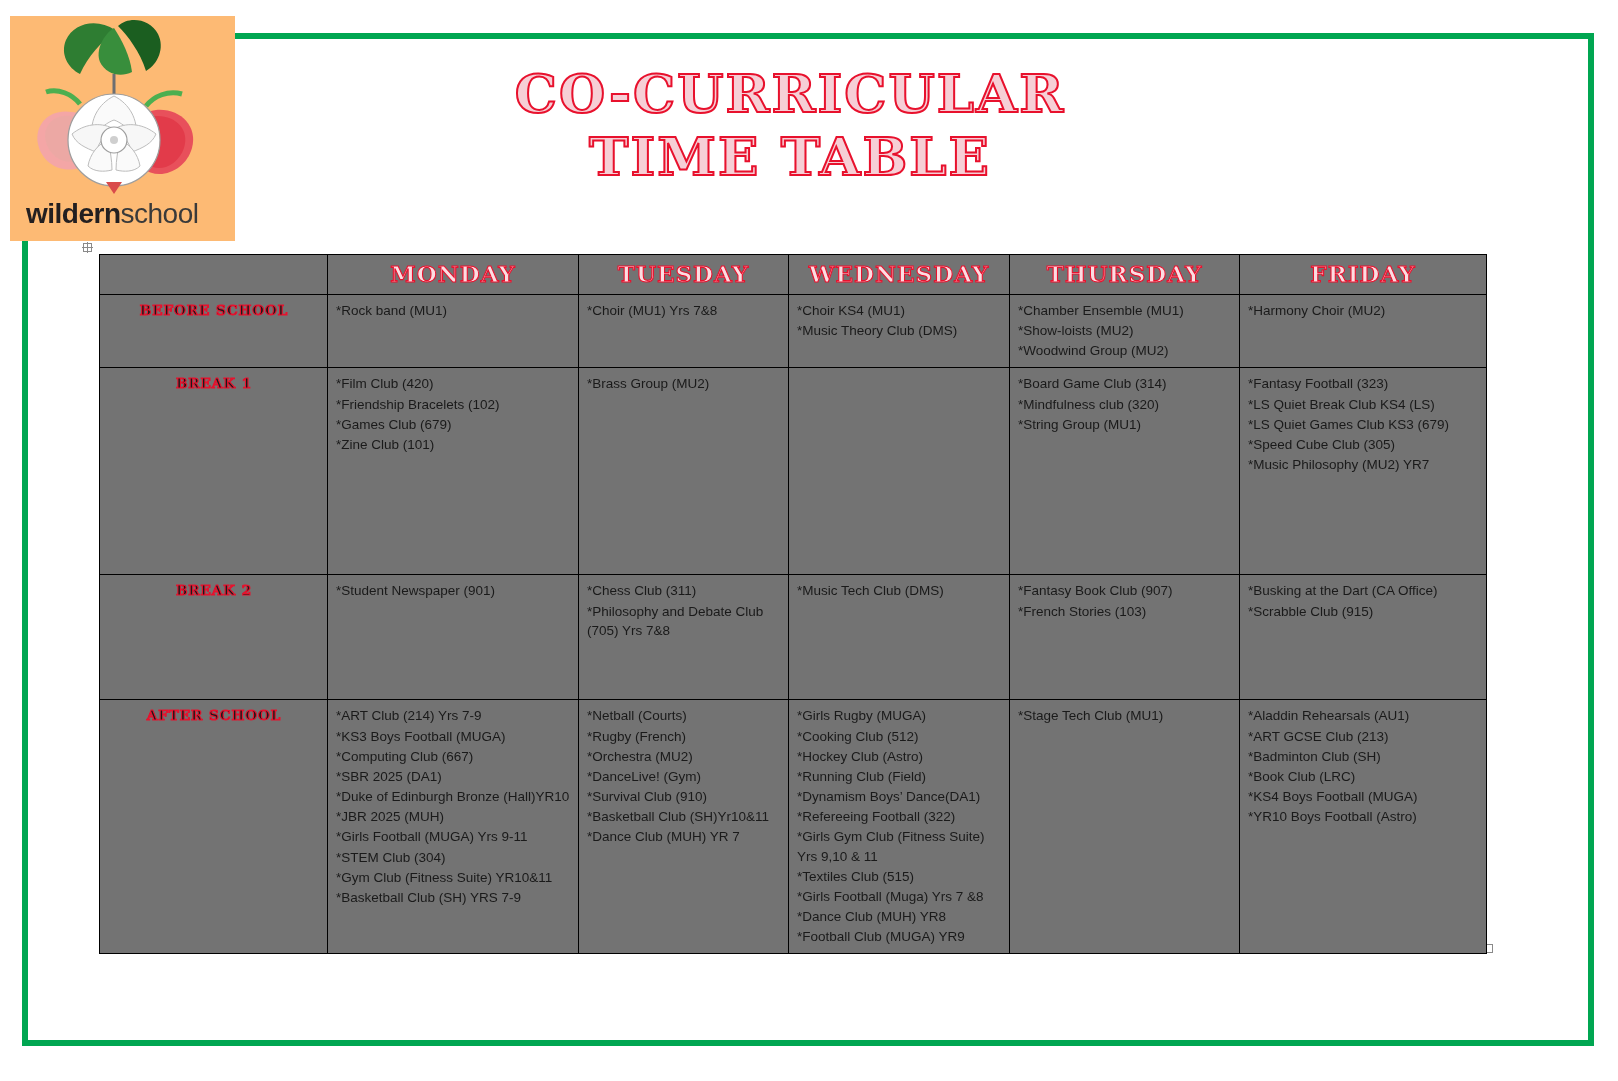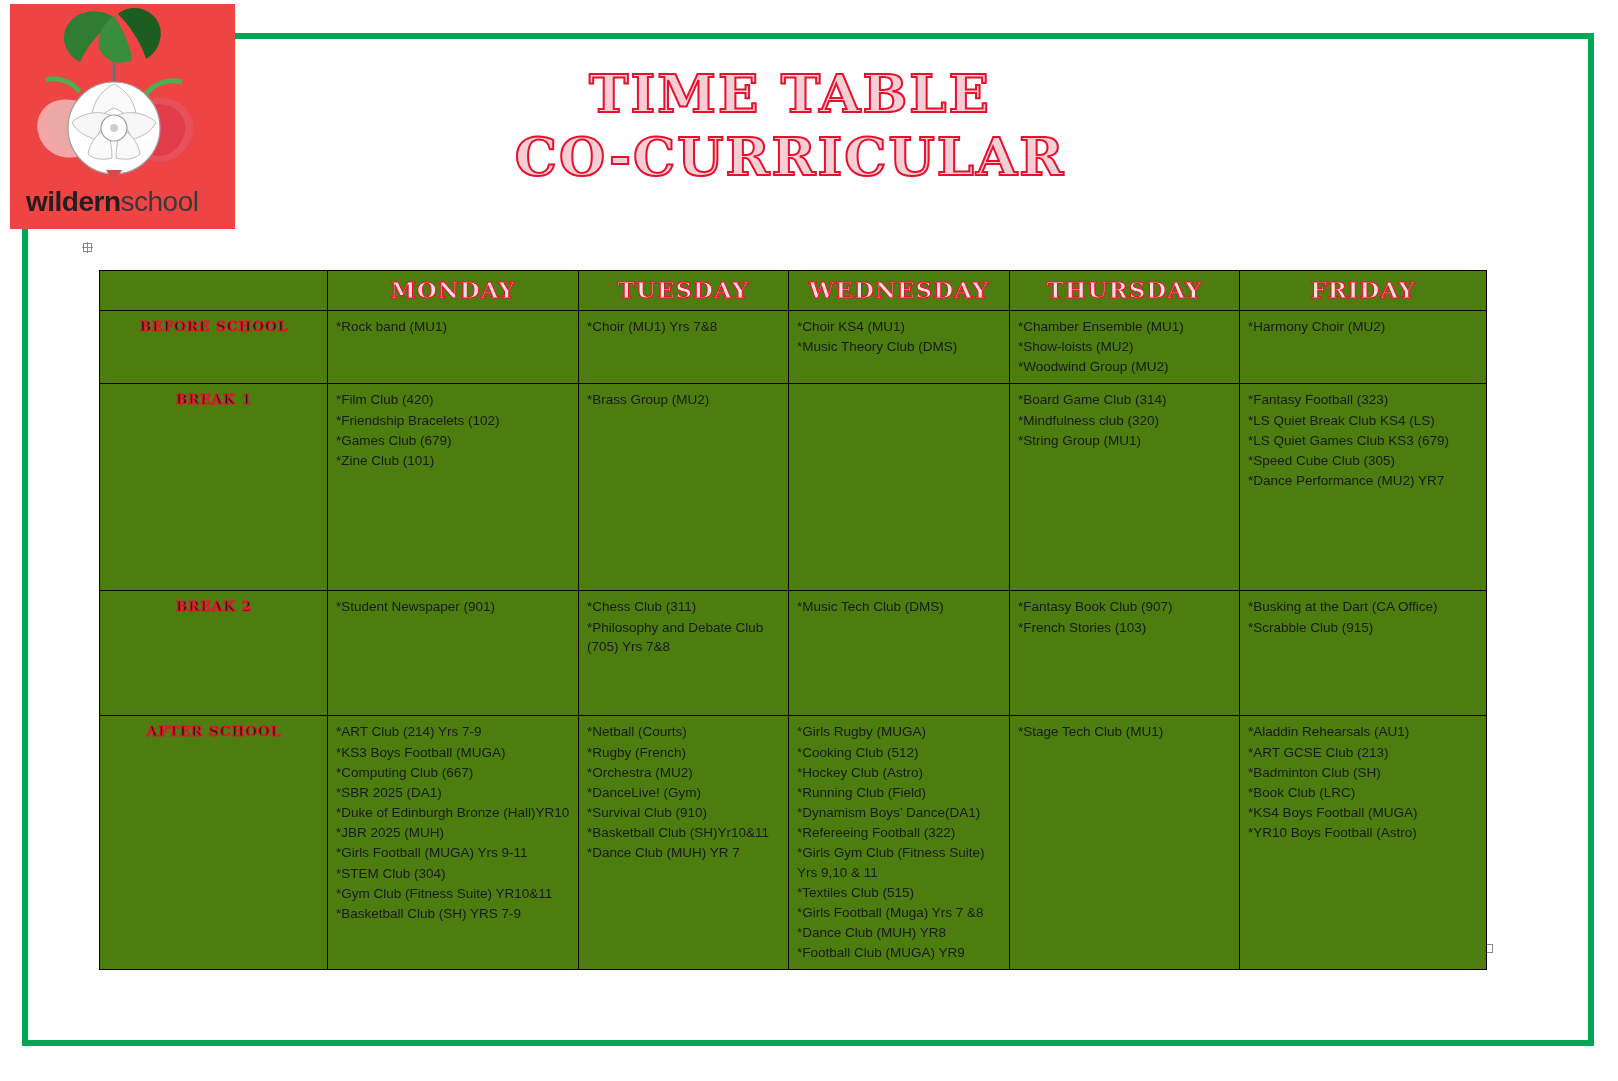--- a/index.html
+++ b/index.html
@@ -23,24 +23,24 @@
     top: 33px;
     width: 1572px;
     height: 1013px;
     border: 6px solid #00a651;
     background: transparent;
   }
   
   #logo {
     position: absolute;
     left: 10px;
-    top: 4px;
+    top: 16px;
     width: 225px;
     height: 225px;
-    background: #ef4444;
+    background: #fdba74;
     z-index: 5;
   }
   #logo svg { display: block; }
   #logo-text {
     position: absolute;
     left: 16px;
     top: 182px;
     font-size: 28px;
     letter-spacing: -0.5px;
     color: #231f20;
@@ -87,25 +87,25 @@
   #handle-tl:after {
     content: "";
     position: absolute; left: -2px; top: 3px; width: 11px; height: 1px; background: #8a8a8a;
   }
   #handle-br { left: 1484px; top: 944px; }
 
   
   table.tt {
     position: absolute;
     left: 99px;
-    top: 270px;
+    top: 254px;
     width: 1387px;
     border-collapse: collapse;
     table-layout: fixed;
-    background: #4d7c0f;
+    background: #737373;
   }
   table.tt td, table.tt th {
     border: 1px solid #000000;
     vertical-align: top;
     padding: 6px 7px 6px 8px;
     font-size: 13.5px;
     line-height: 1.42;
     color: #1a1a1a;
   }
   table.tt thead th {
@@ -178,22 +178,22 @@
       <circle cx="104" cy="124" r="13" fill="#ffffff" stroke="#9e9e9e" stroke-width="1.2"></circle>
       <circle cx="104" cy="124" r="4" fill="#cfcfcf"></circle>
       <path d="M96 166 L112 166 L104 178 Z" fill="#d94b4b"></path>
     </svg>
     <div id="logo-text">
       <span class="bold">wildern</span><span class="light">school</span>
     </div>
   </div>
 
   <div id="title-block">
+    <div class="title-line">Co-Curricular</div>
     <div class="title-line">Time Table</div>
-    <div class="title-line">Co-Curricular</div>
   </div>
 
   <div class="handle" id="handle-tl"></div>
   <div class="handle" id="handle-br"></div>
 
   <table class="tt">
     <colgroup>
       <col class="c0">
         <col class="c1">
         <col class="c2">
@@ -267,21 +267,21 @@
             <li>*Mindfulness club (320)</li>
             <li>*String Group (MU1)</li>
           </ul>
         </td>
         <td>
           <ul class="cell-list">
             <li>*Fantasy Football (323)</li>
             <li>*LS Quiet Break Club KS4 (LS)</li>
             <li>*LS Quiet Games Club KS3 (679)</li>
             <li>*Speed Cube Club (305)</li>
-            <li>*Dance Performance (MU2) YR7</li>
+            <li>*Music Philosophy (MU2) YR7</li>
           </ul>
         </td>
       </tr>
 
       <tr style="height:125px;">
         <td class="rowlabel">Break 2</td>
         <td>
           <ul class="cell-list">
             <li>*Student Newspaper (901)</li>
           </ul>

